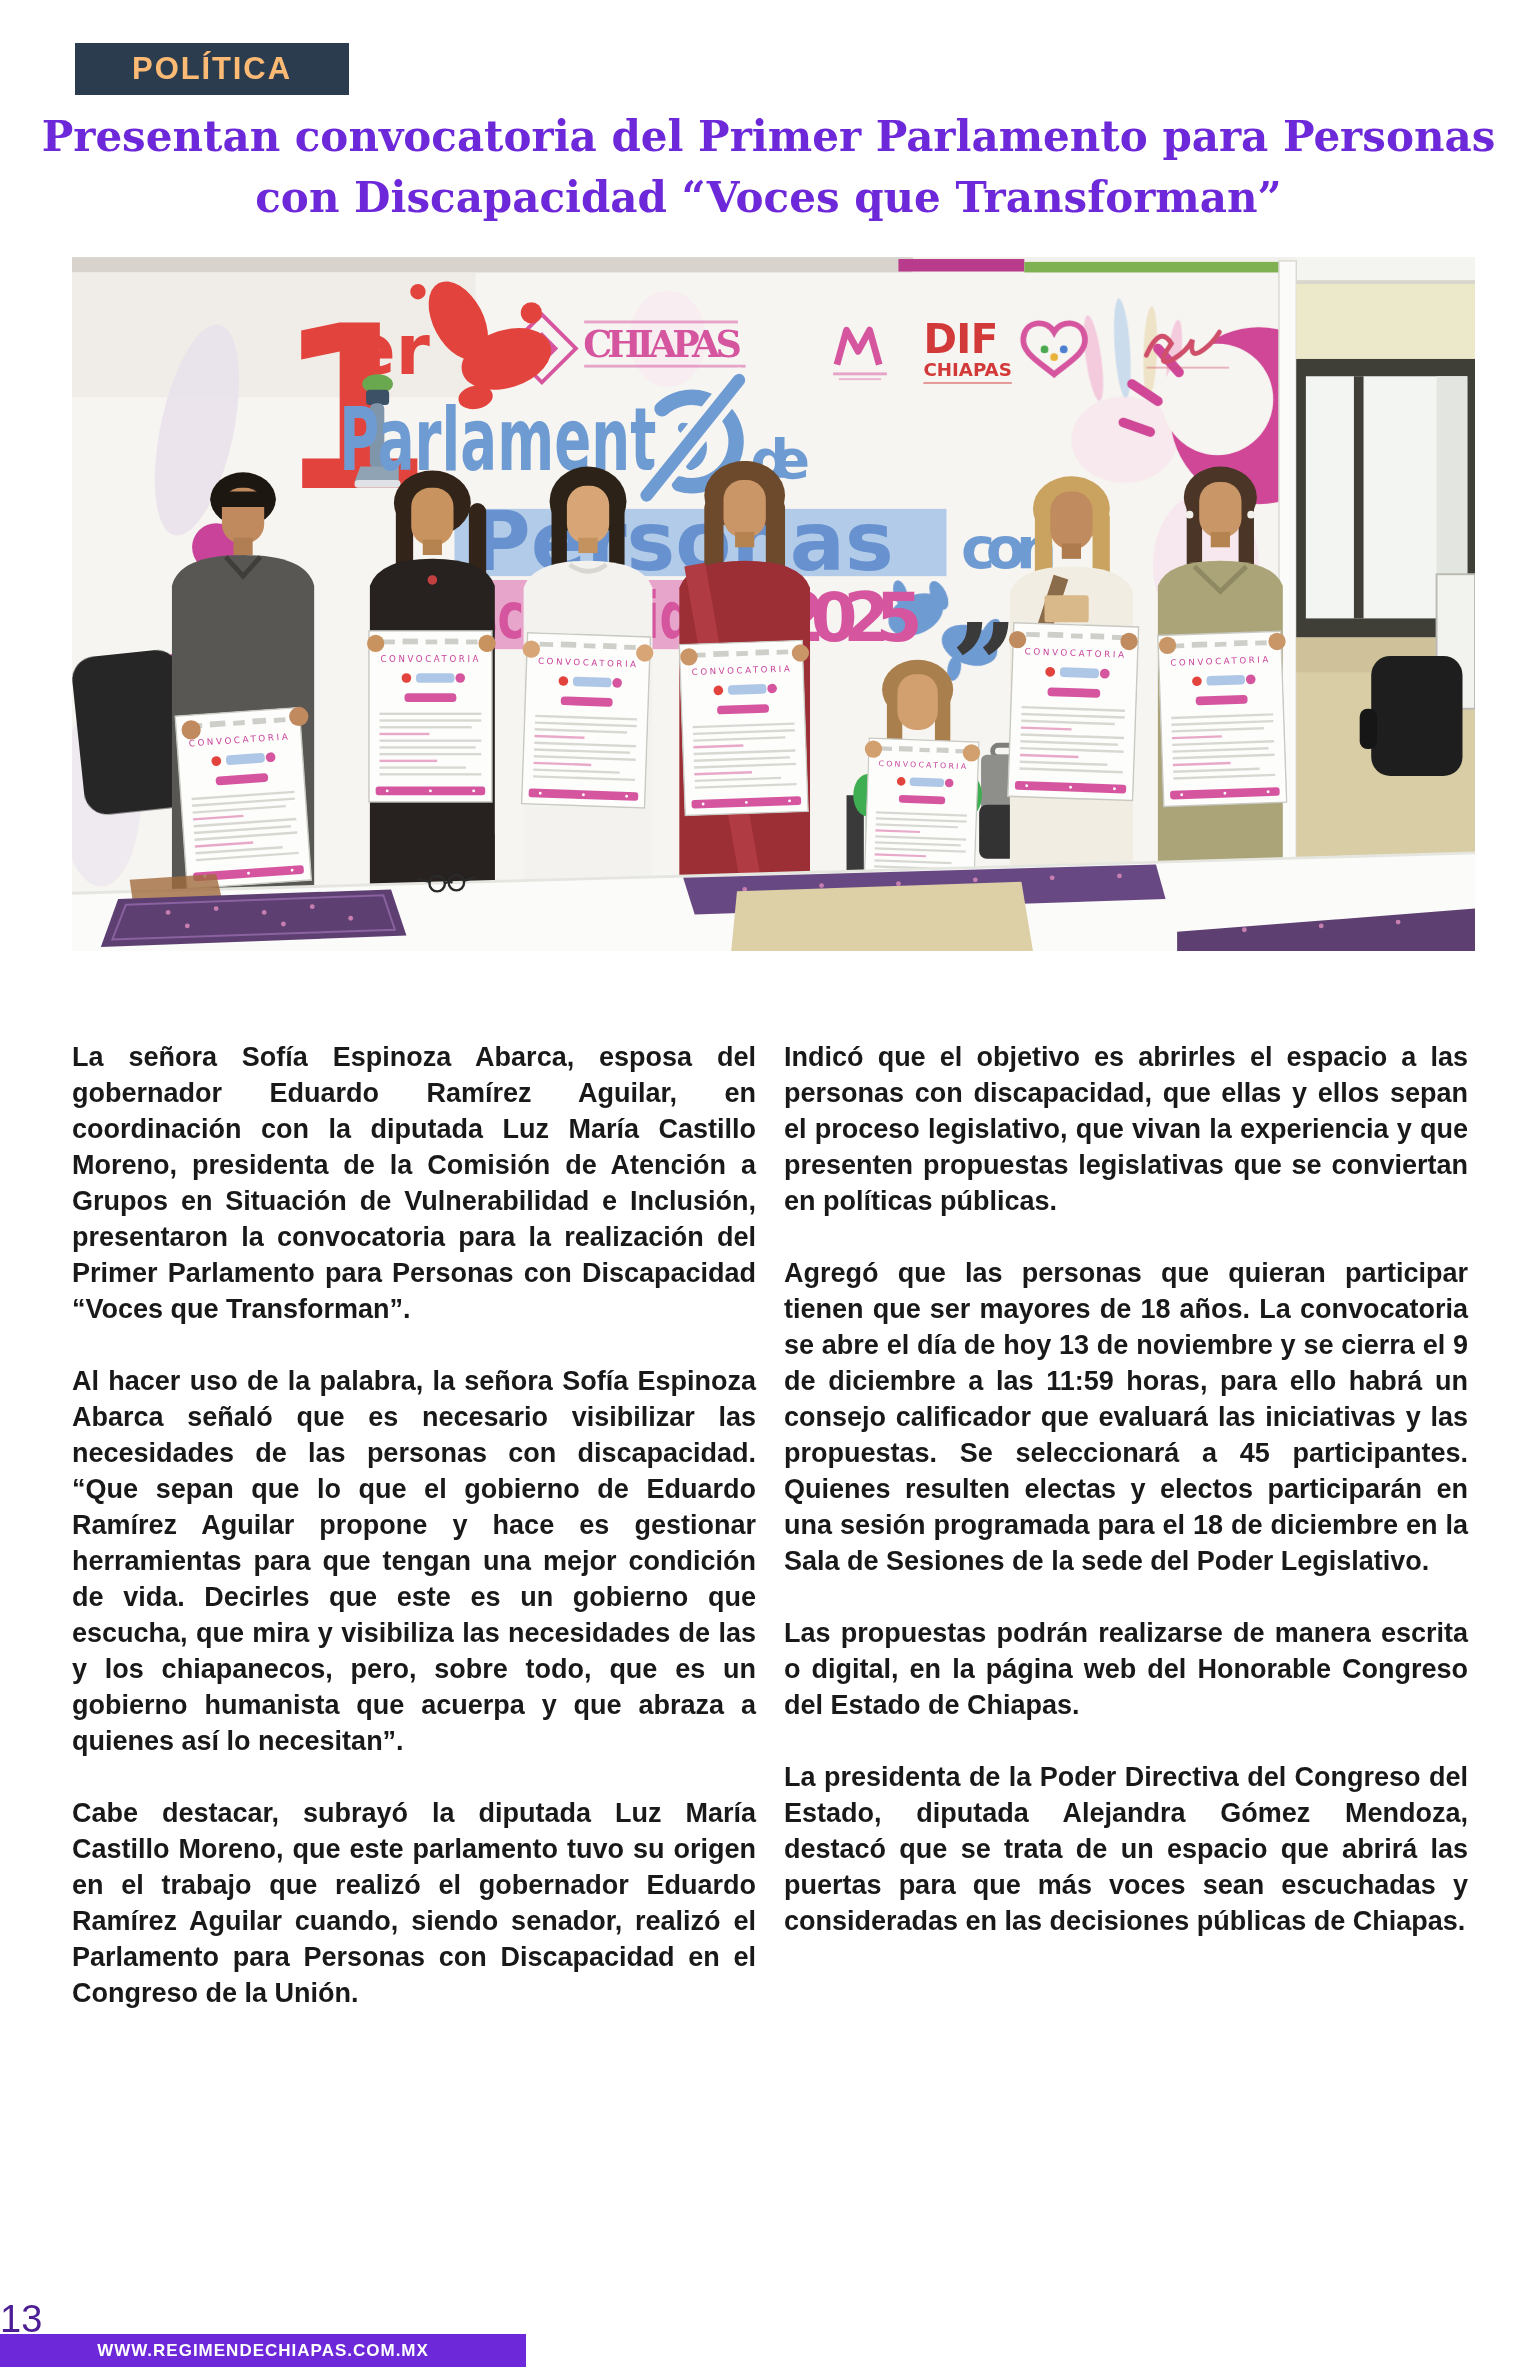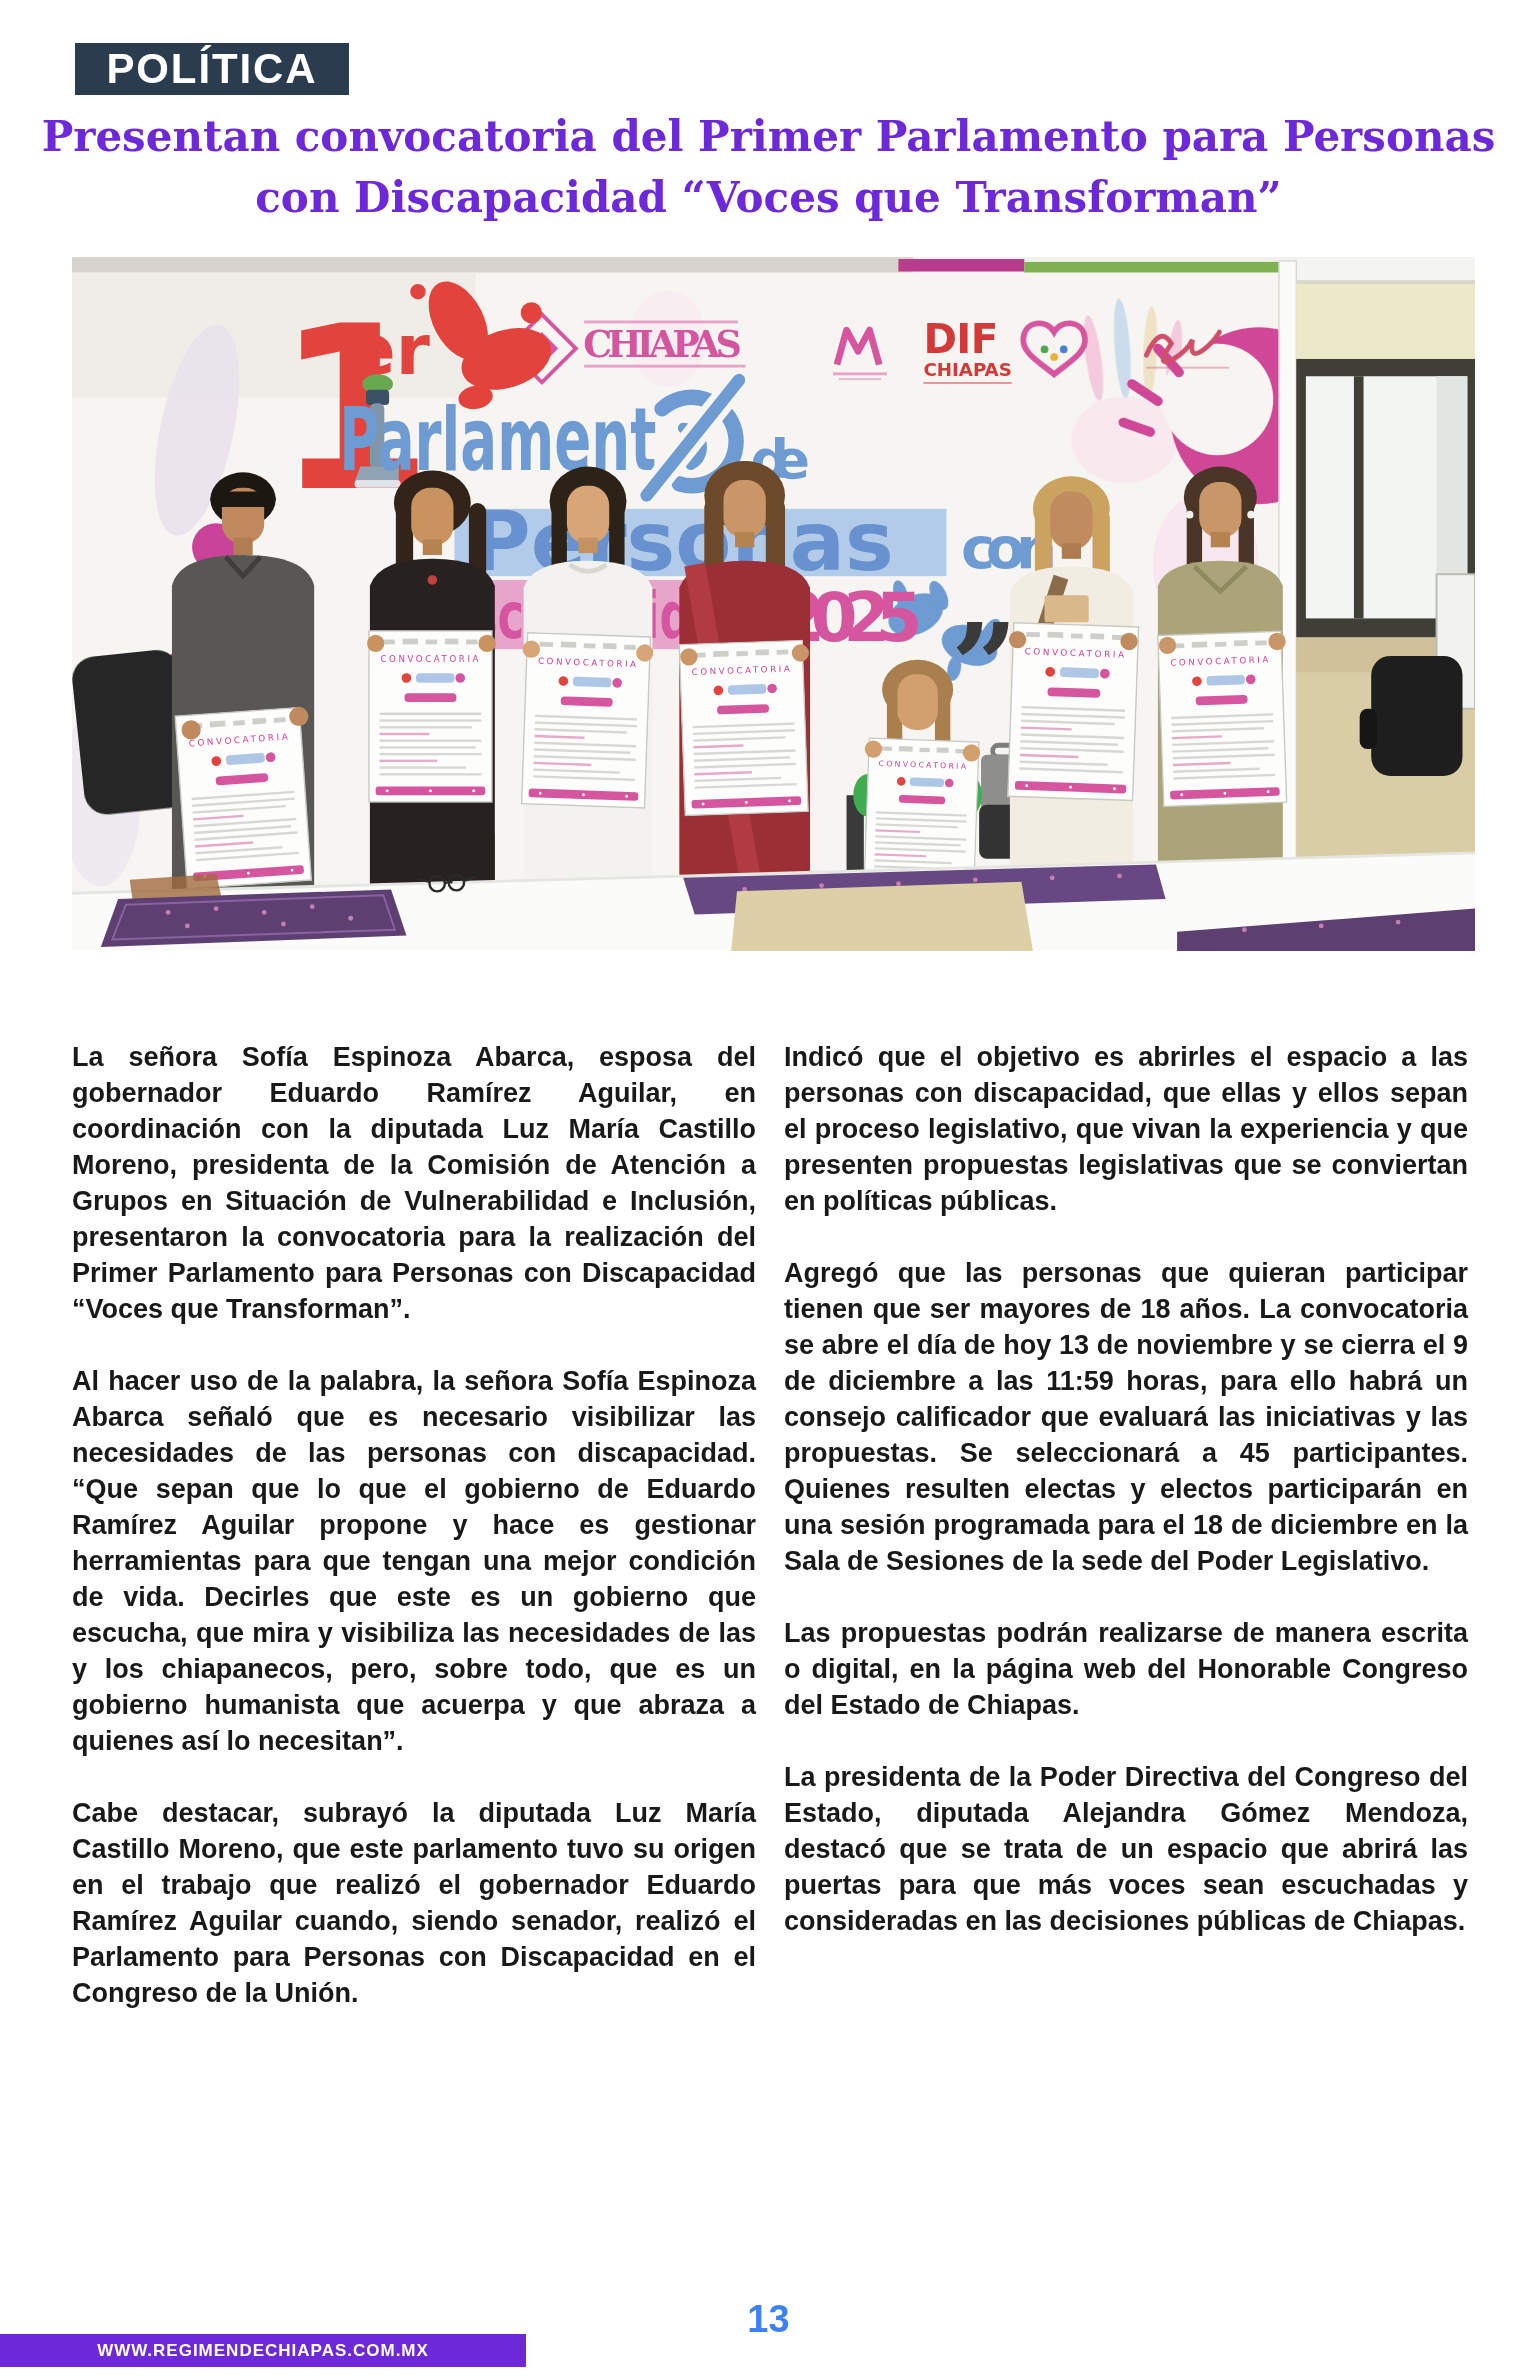--- a/index.html
+++ b/index.html
@@ -1,33 +1,33 @@
 <!DOCTYPE html>
 <html lang="es"><head>
 <meta charset="utf-8">
 <style>
   html,body{margin:0;padding:0;background:#ffffff;}
   .page{position:relative;width:1537px;height:2376px;background:#ffffff;overflow:hidden;
         font-family:"Liberation Sans",sans-serif;}
   .abs{position:absolute;}
-  .section-tag{left:75px;top:43px;width:274px;height:52px;background:#2b3c4e;color:#ffffff;
-        display:flex;align-items:center;justify-content:center;font-weight:bold;font-size:42px;
+  .section-tag{left:75px;top:43px;width:274px;height:52px;background:#2b3c4e;color:#fdba74;
+        display:flex;align-items:center;justify-content:center;font-weight:bold;font-size:31px;
         letter-spacing:1.9px;}
   .headline{left:29px;right:29px;top:106px;text-align:center;font-family:"DejaVu Serif",serif;
         font-weight:bold;font-size:42px;line-height:61px;color:#6d28d9;}
   .photo{left:72px;top:257px;width:1403px;height:694px;}
   .photo svg{display:block;width:100%;height:100%;}
   .col{top:1039px;width:684px;font-weight:bold;}
   .col-left{left:72px;}
   .col-right{left:784px;}
   .col p{margin:0 0 36px 0;font-size:27px;line-height:36px;text-align:justify;color:#191919;}
   .footer-bar{left:0;top:2334px;width:526px;height:33px;background:#6d28d9;color:#ffffff;
         display:flex;align-items:center;justify-content:center;font-weight:bold;font-size:17px;
         letter-spacing:1px;}
-  .page-number{left:0;right:0;top:2298px;text-align:center;font-weight:bold;font-size:38px;color:#3b82f6;}
+  .page-number{left:0;right:0;top:2298px;text-align:left;font-weight:normal;font-size:38px;color:#4c1d95;}
 </style>
 </head>
 <body>
 
 <div class="page">
 
   <div class="abs section-tag">
     <span>POLÍTICA</span>
   </div>
 

